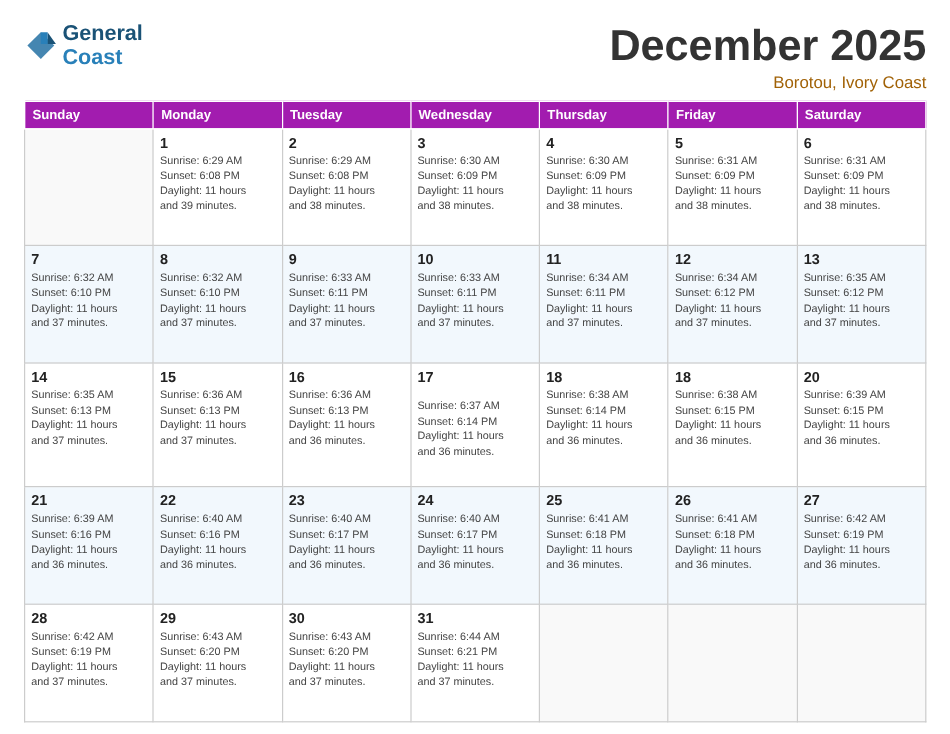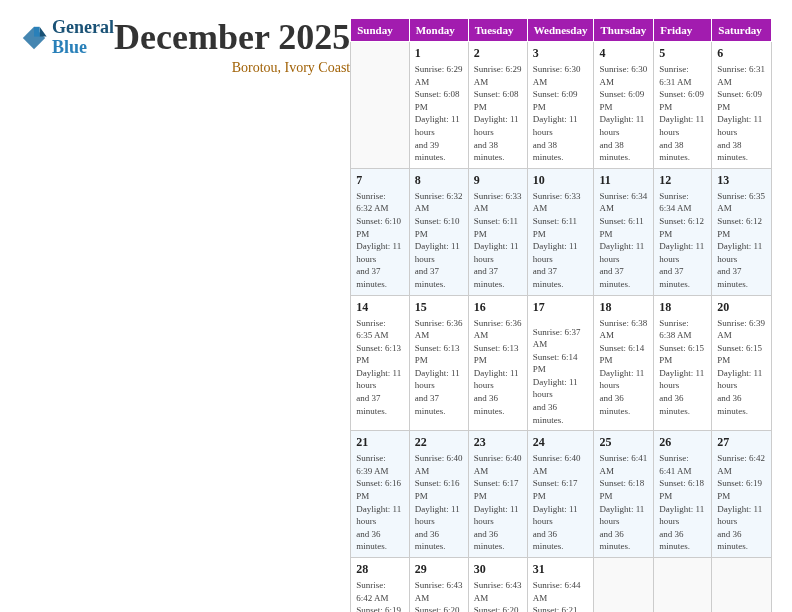--- a/index.html
+++ b/index.html
@@ -8,21 +8,21 @@
       background: #fff;
       width: 792px;
       height: 612px;
       overflow: hidden;
     }
     .page {
       width: 792px;
       height: 612px;
       padding: 18px 20px 10px 20px;
       display: flex;
-      font-family: Liberation Serif, serif;
+      flex-direction: column;
     }
     .header {
       display: flex;
       justify-content: space-between;
       align-items: flex-start;
       margin-bottom: 8px;
     }
     .logo {
       display: flex;
       align-items: center;
@@ -102,21 +102,21 @@
 <div class="page">
   <div class="header">
     <div class="logo">
       <svg class="logo-icon" viewBox="0 0 40 40">
         <polygon points="20,4 36,20 20,36 4,20" fill="#2471a3" opacity="0.85"></polygon>
         <polygon points="28,4 38,18 28,18" fill="#1a5276"></polygon>
         <polygon points="20,4 28,4 28,18 20,18" fill="#2980b9"></polygon>
       </svg>
       <div class="logo-text">
         <div>General</div>
-        <div><span>Blue</span></div>
+        <div><span>Coast</span></div>
       </div>
     </div>
     <div class="title-block">
       <div class="month-title">December 2025</div>
       <div class="location">Borotou, Ivory Coast</div>
     </div>
   </div>
 
   <table class="calendar">
     <thead>

